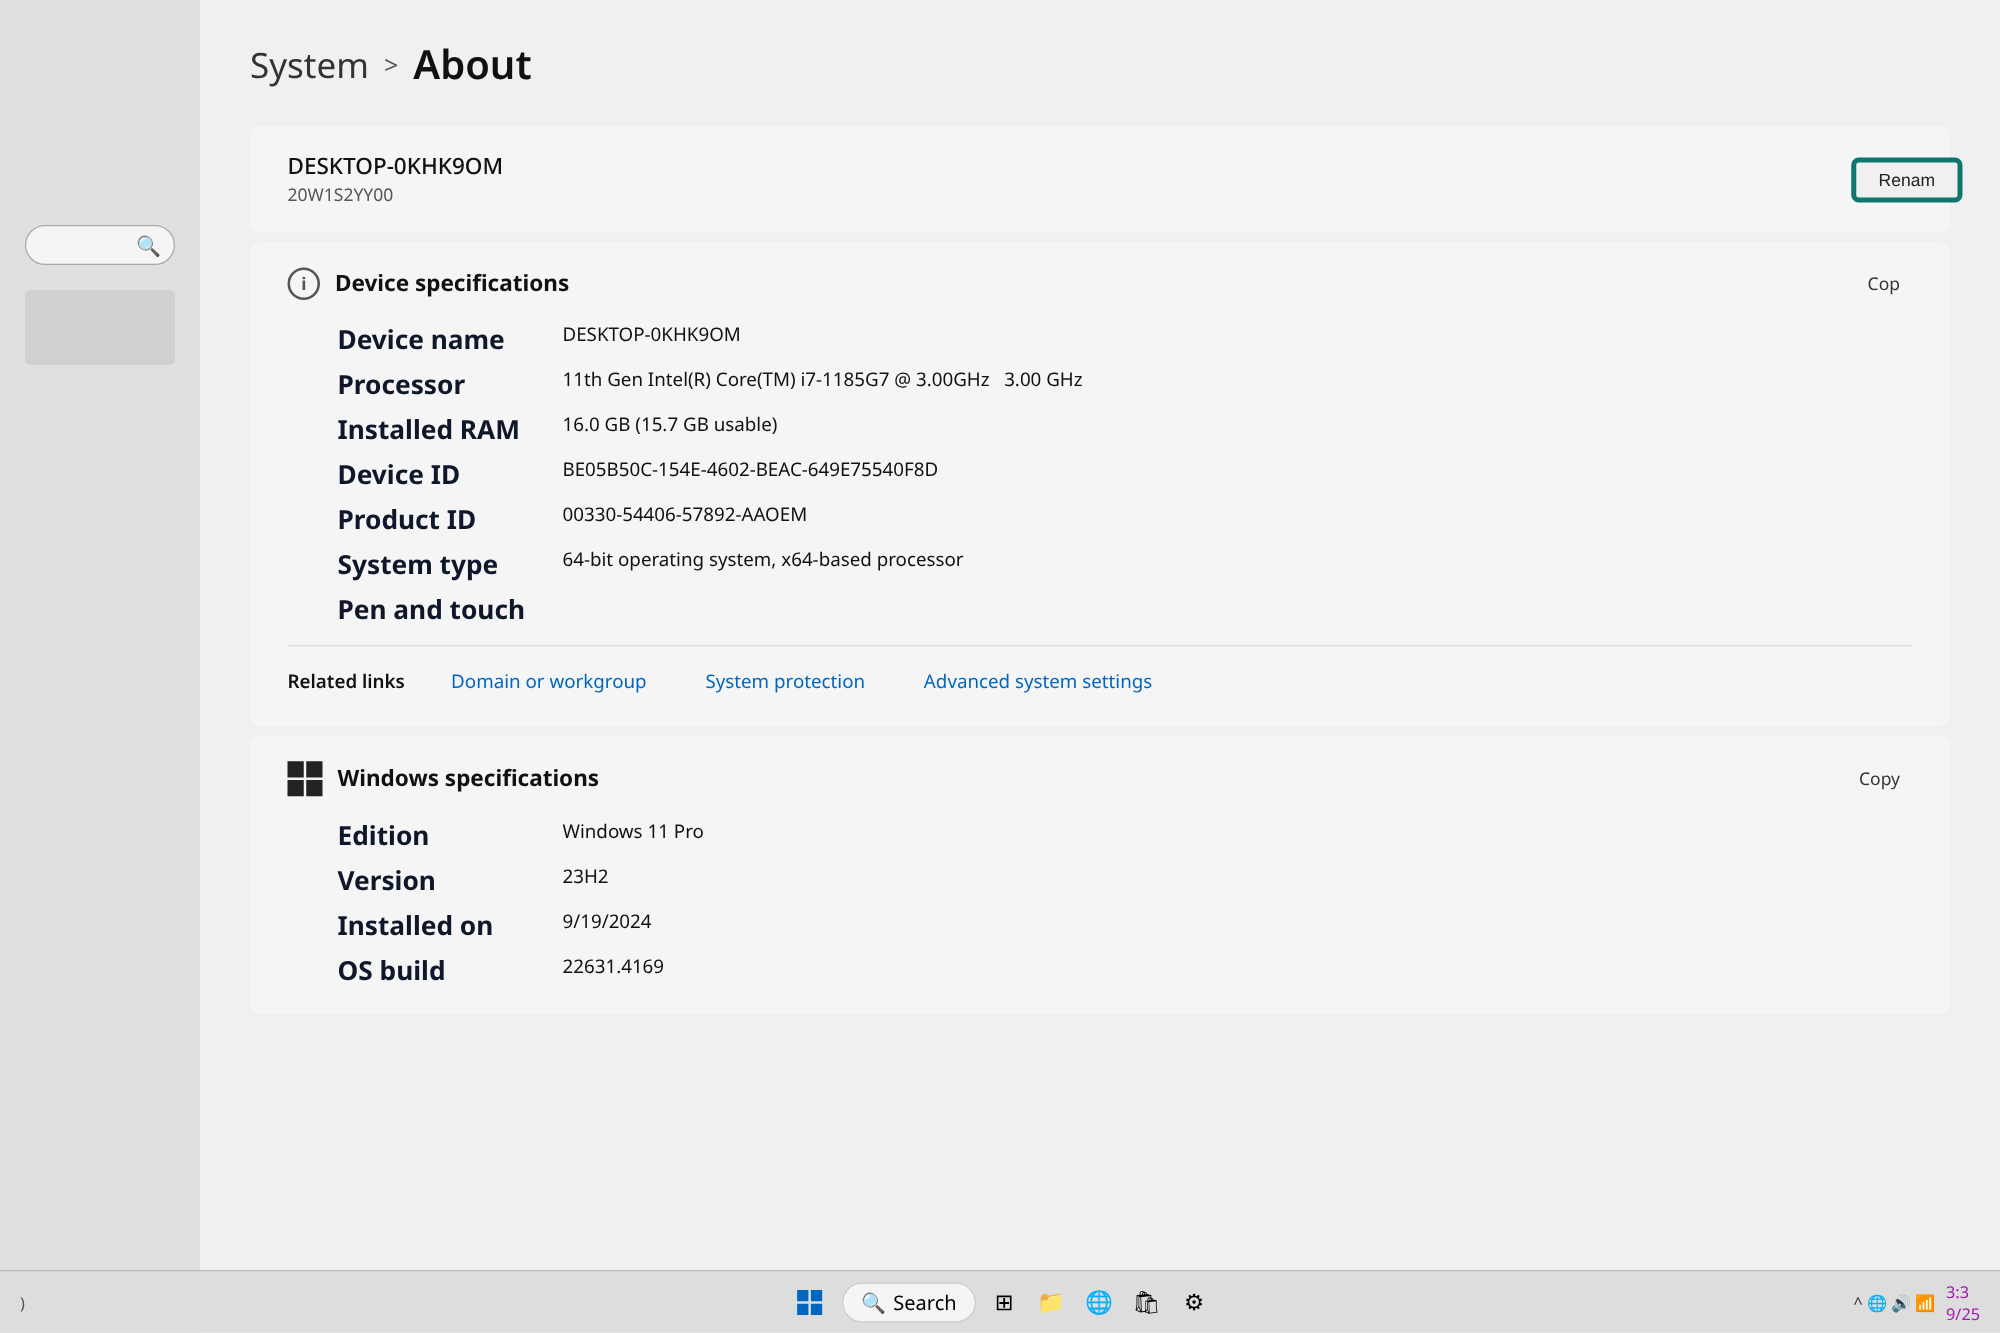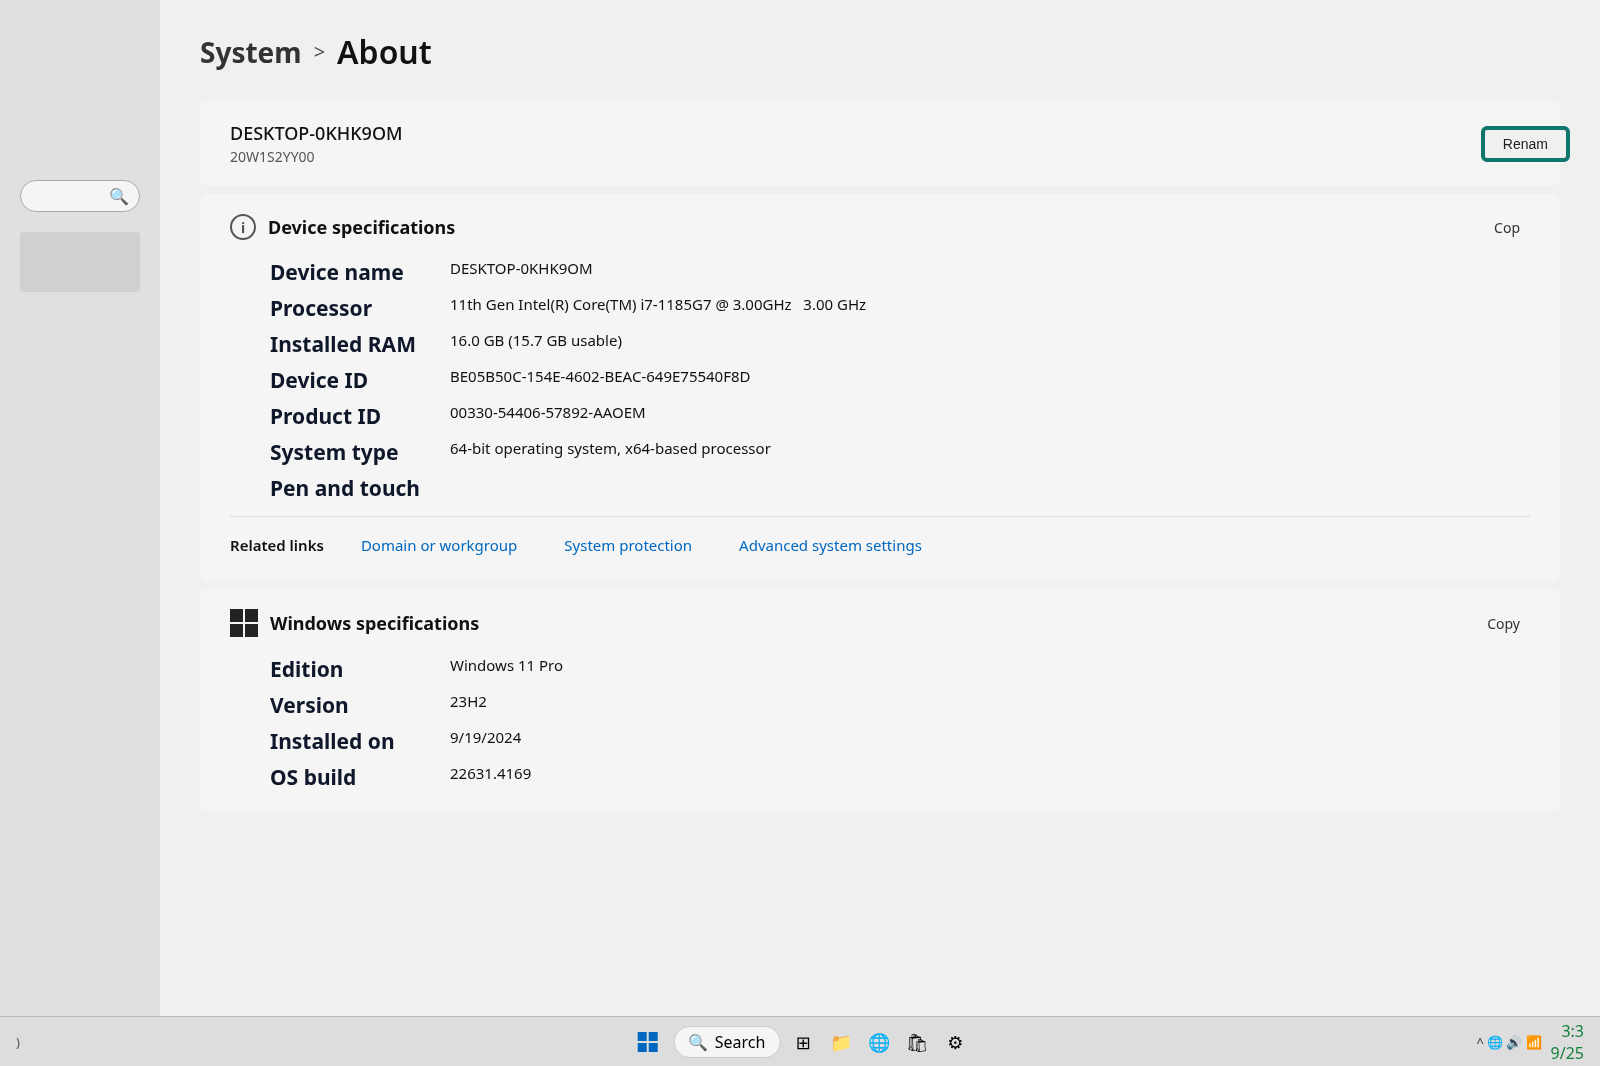--- a/index.html
+++ b/index.html
@@ -60,21 +60,21 @@
     
     .page-header {
       padding: 30px 60px 20px 40px;
       display: flex;
       align-items: center;
       gap: 12px;
     }
 
     .page-header .breadcrumb-system {
       font-size: 28px;
-      font-weight: 700;
+      font-weight: 400;
       color: #333;
     }
 
     .page-header .breadcrumb-arrow {
       font-size: 20px;
       color: #555;
     }
 
     .page-header .breadcrumb-about {
       font-size: 32px;
@@ -319,23 +319,23 @@
       height: 30px;
       display: flex;
       align-items: center;
       justify-content: center;
       cursor: pointer;
       font-size: 18px;
       border-radius: 4px;
     }
 
     .time-display {
-      text-align: right;
-      font-size: 16px;
-      color: #15803d;
+      text-align: left;
+      font-size: 13px;
+      color: #a21caf;
     }
   </style>
 </head>
 <body>
 
 <div class="sidebar">
   <div class="sidebar-search">
     <span>🔍</span>
   </div>
   <div class="sidebar-block"></div>

